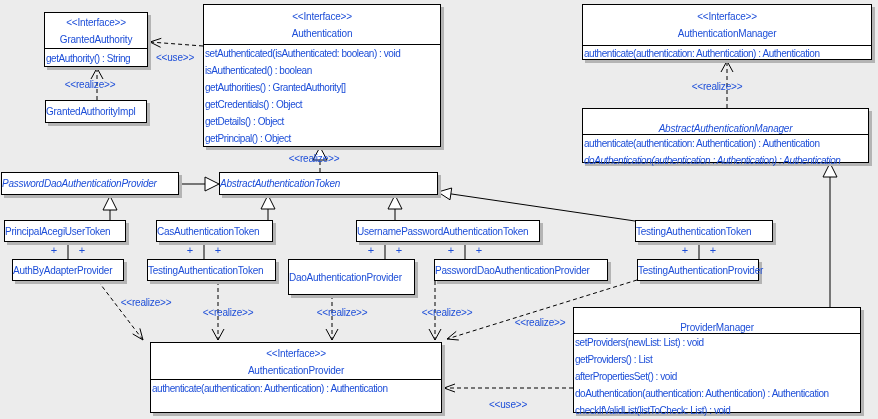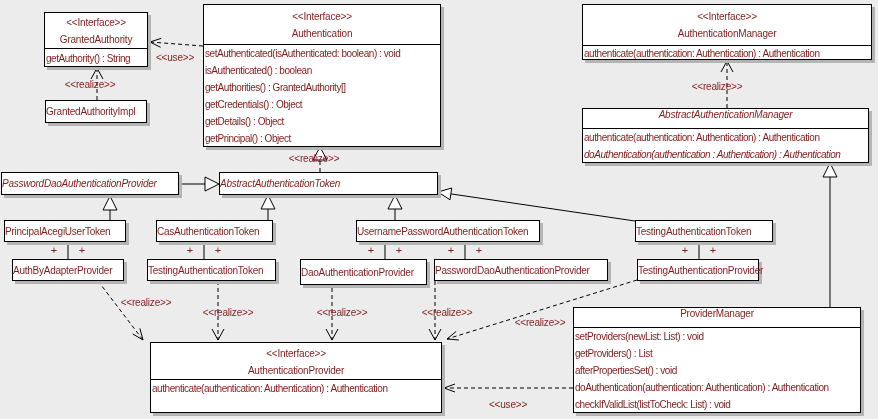--- a/index.html
+++ b/index.html
@@ -1,24 +1,24 @@
 <!DOCTYPE html>
 <html><head>
 <meta charset="utf-8">
 <style>
   html,body{margin:0;padding:0;background:#ececec;}
   #diagram{position:relative;width:878px;height:419px;background:#ececec;overflow:hidden;
-           font-family:"Liberation Sans",sans-serif;color:#7f1d1d;}
+           font-family:"Liberation Sans",sans-serif;color:#1d4ed8;}
   #edges{position:absolute;left:0;top:0;z-index:1;}
   .box{position:absolute;background:#fff;border:1px solid #000;box-shadow:3px 3px 0 #b4b4b4;
        box-sizing:border-box;z-index:2;}
   .title{text-align:center;box-sizing:border-box;}
   .t2{height:35px;padding-top:1px;}
   .t2 .stereo,.t2 .cname{font-size:10px;line-height:17px;letter-spacing:-0.2px;white-space:nowrap;}
-  .t1{height:19px;display:flex;align-items:flex-start;justify-content:center;}
+  .t1{height:19px;display:flex;align-items:flex-end;justify-content:center;margin-top:6px;}
   .t1 .cname{font-size:10px;letter-spacing:-0.2px;white-space:nowrap;}
   .nameonly .title{height:100%;display:flex;align-items:center;justify-content:flex-start;padding:0;}
   .nameonly .cname{font-size:10px;letter-spacing:-0.25px;white-space:nowrap;}
   .members{border-top:1px solid #000;}
   .m{height:var(--rh,17px);display:flex;align-items:center;padding:0 1px;
      font-size:10px;letter-spacing:-0.45px;white-space:nowrap;overflow:hidden;}
   .m.ovf{overflow:visible;}
   .it{font-style:italic;}
   .elbl{position:absolute;transform:translate(-50%,-50%);font-size:10px;letter-spacing:-0.2px;
         white-space:nowrap;z-index:3;}
@@ -167,21 +167,21 @@
       <div class="cname">AuthByAdapterProvider</div>
     </div>
   </div>
 
   <div class="box nameonly" style="left:147px;top:259px;width:129px;height:22px">
     <div class="title">
       <div class="cname">TestingAuthenticationToken</div>
     </div>
   </div>
 
-  <div class="box nameonly" style="left:300px;top:259px;width:127px;height:26px">
+  <div class="box nameonly" style="left:288px;top:259px;width:127px;height:36px">
     <div class="title">
       <div class="cname">DaoAuthenticationProvider</div>
     </div>
   </div>
 
   <div class="box nameonly" style="left:434px;top:259px;width:174px;height:22px">
     <div class="title">
       <div class="cname">PasswordDaoAuthenticationProvider</div>
     </div>
   </div>

